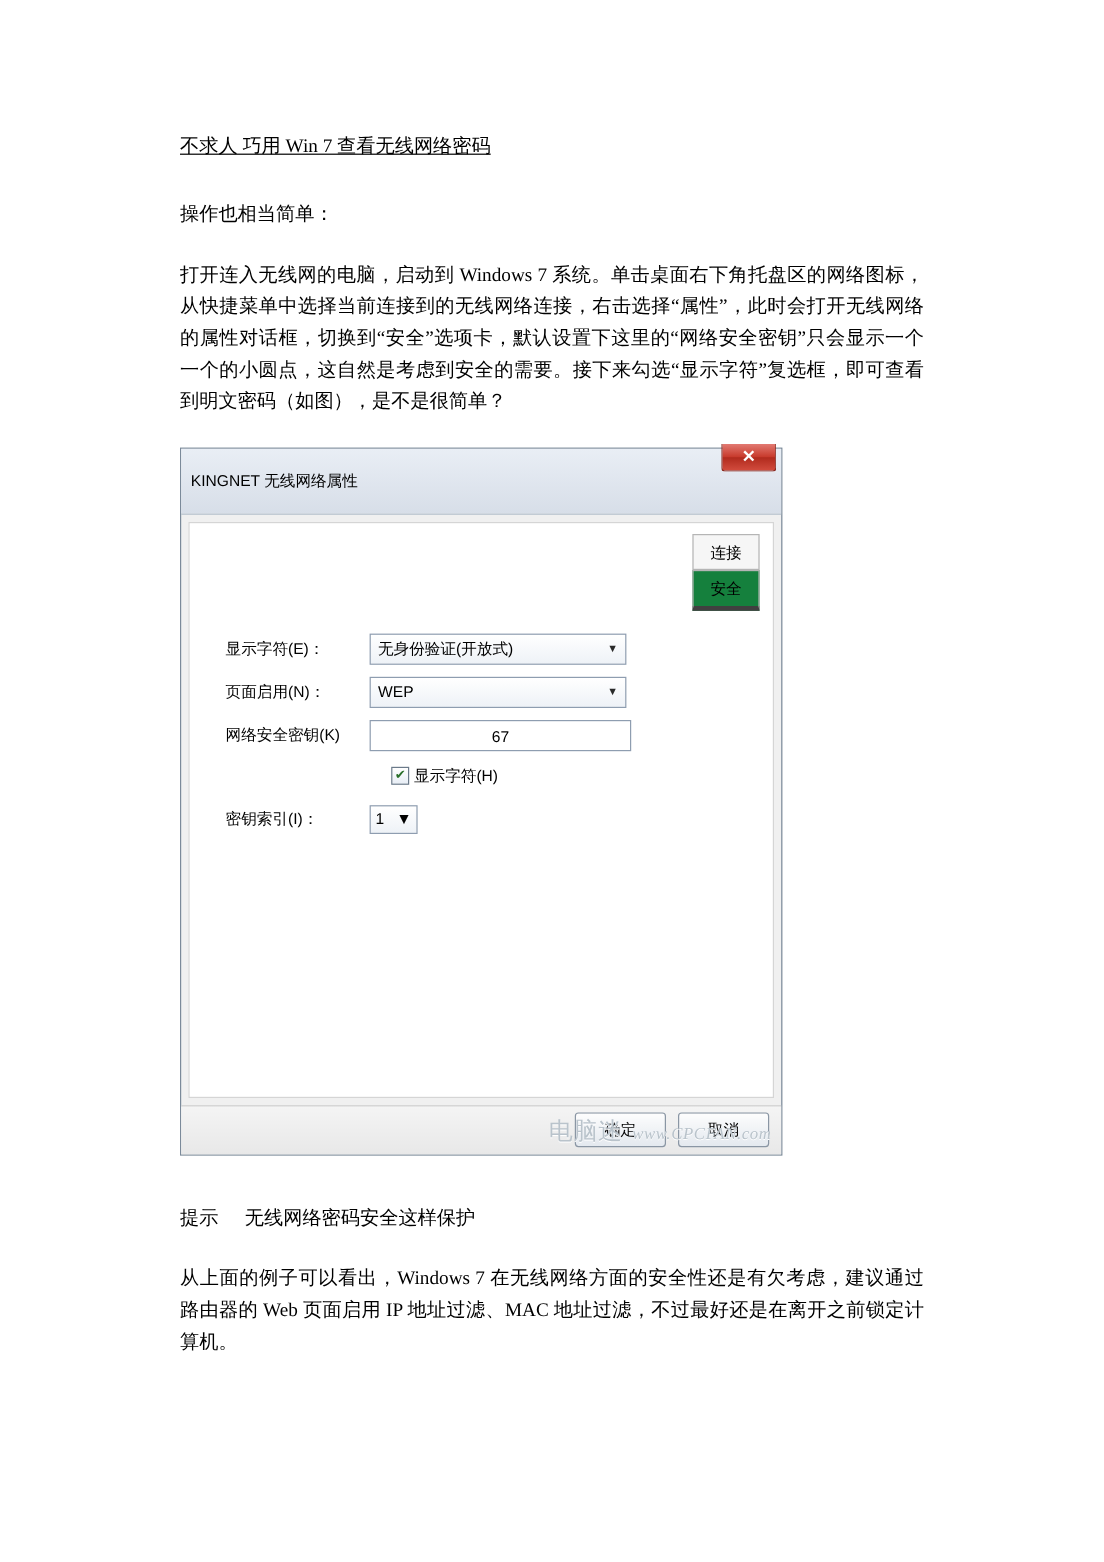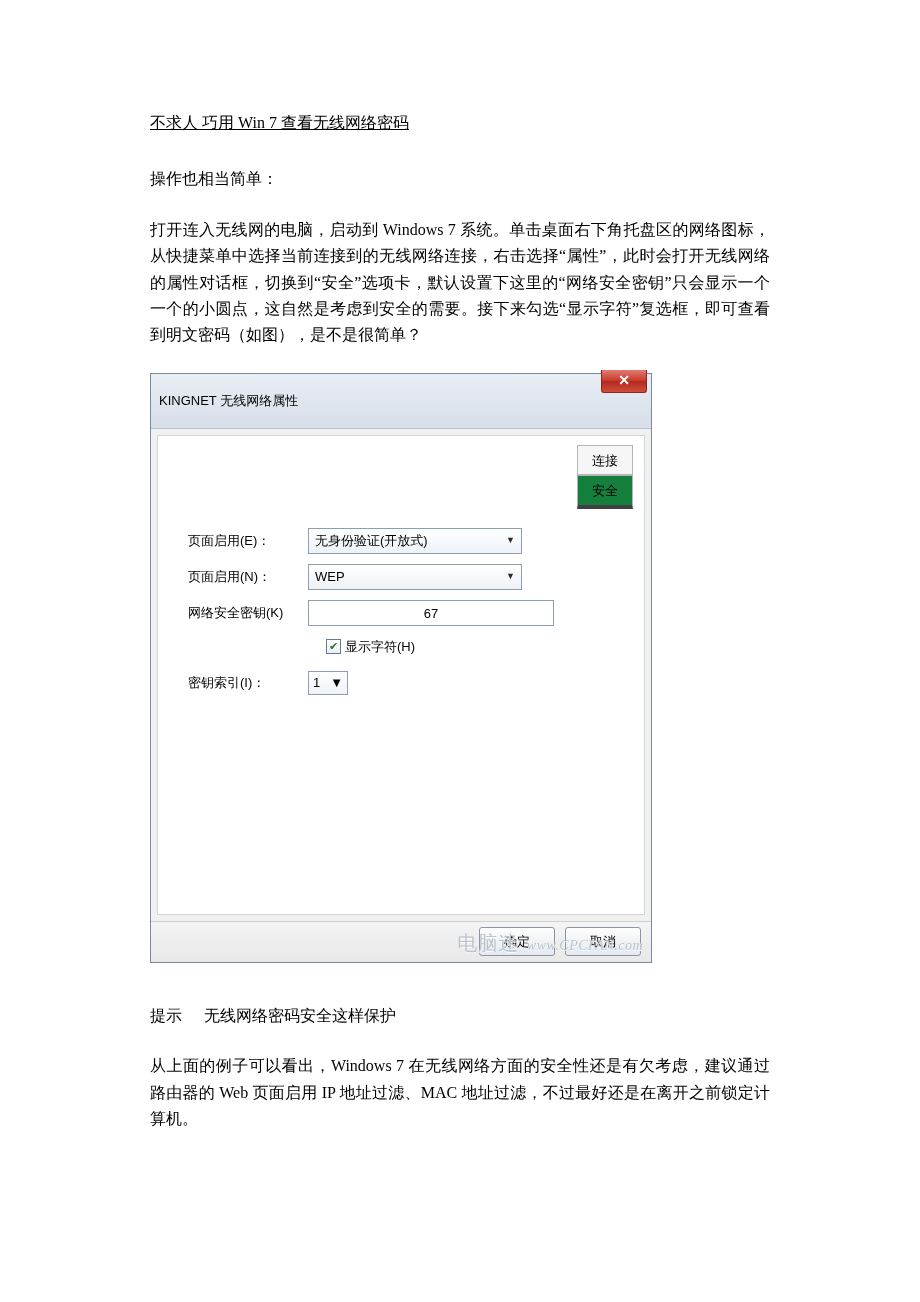--- a/index.html
+++ b/index.html
@@ -123,21 +123,21 @@
   }
   .combo .arrow {
     font-size: 9px;
     color: #2a2a2a;
   }
   .text-input {
     border: 1px solid #8e9db0;
     background:#fff;
     width: 200px;
     height: 20px;
-    padding: 2px 22px;
+    padding: 2px 8px;
     font-size: 13px;
     text-align:center;
     box-sizing: content-box;
   }
   .checkbox-row {
     margin: 6px 0 14px 156px;
     display:flex;
     align-items:center;
     gap:4px;
     font-size:13px;
@@ -224,21 +224,21 @@
         <div class="tabs">
           <div class="tab">
             <span>连接</span>
           </div>
           <div class="tab active">
             <span>安全</span>
           </div>
         </div>
 
         <div class="form-row">
-          <div class="form-label">页面启用(E)：</div>
+          <div class="form-label">显示字符(E)：</div>
           <div class="combo">
             <span>无身份验证(开放式)</span>
             <span class="arrow">▼</span>
           </div>
         </div>
 
         <div class="form-row">
           <div class="form-label">页面启用(N)：</div>
           <div class="combo">
             <span>WEP</span>

